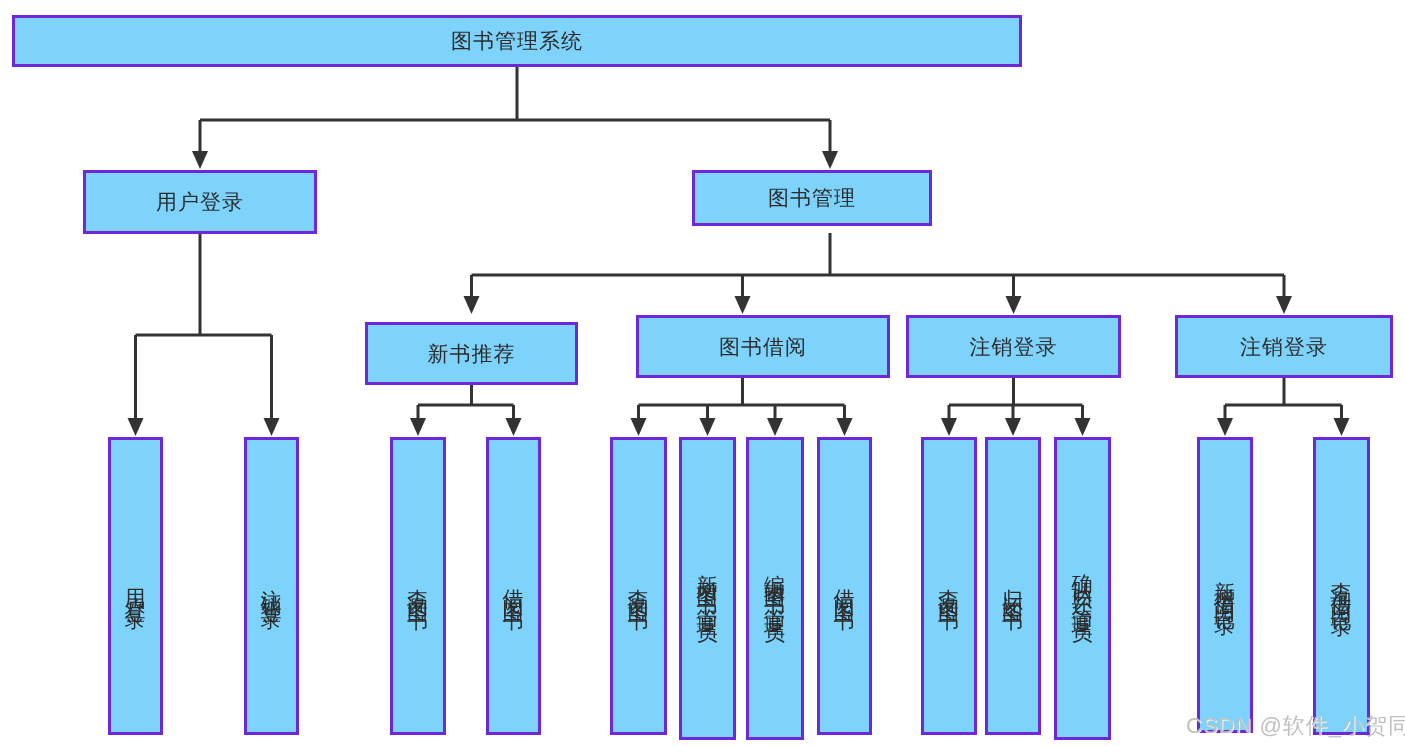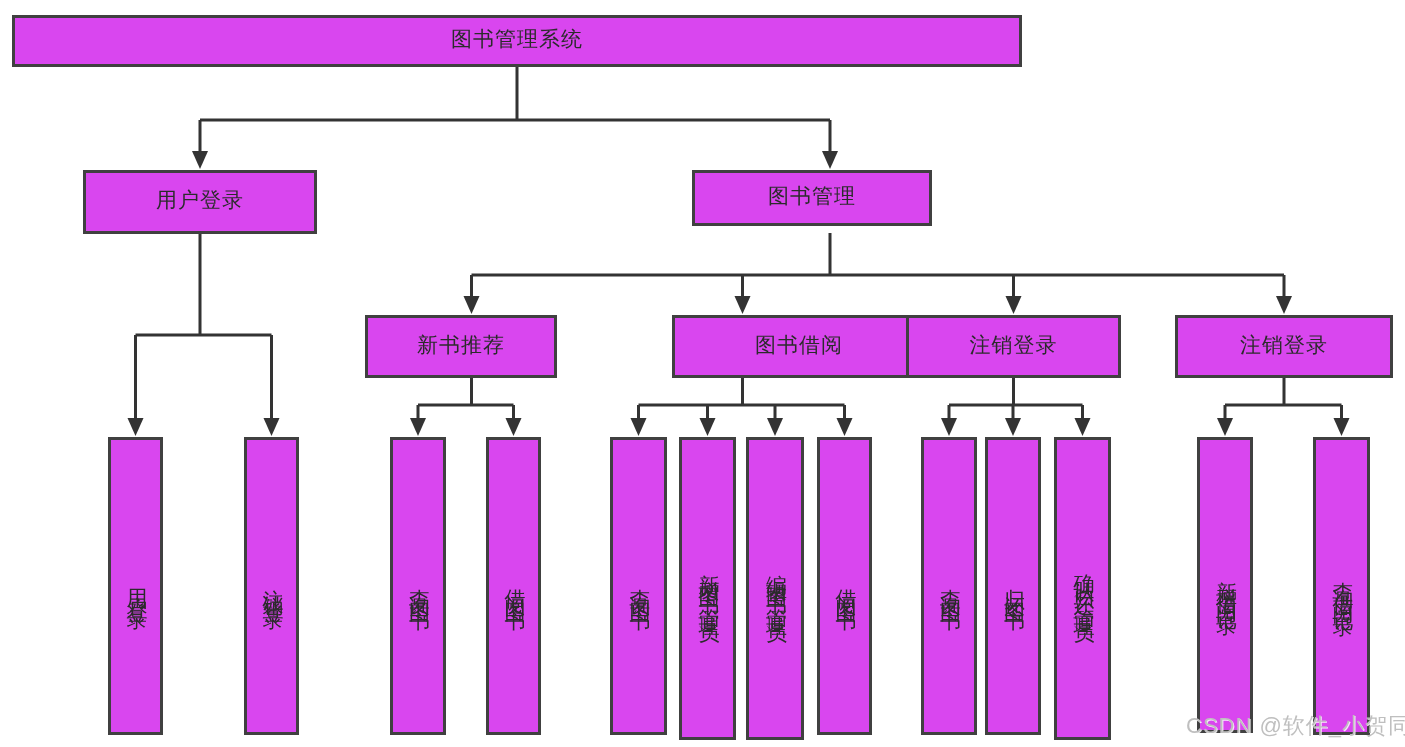--- a/index.html
+++ b/index.html
@@ -13,32 +13,31 @@
   }
   .connectors {
     position: absolute;
     left: 0; top: 0;
     width: 1405px; height: 747px;
     z-index: 1;
   }
   .node {
     position: absolute;
     box-sizing: border-box;
-    background: #d946ef;
-    border: 3px solid #404040;
+    background: #7dd3fc;
+    border: 3px solid #6d28d9;
     display: flex;
     align-items: center;
     justify-content: center;
     color: #2b2b2b;
     font-size: 21px;
     letter-spacing: 1px;
     z-index: 2;
     text-align: center;
     line-height: 1.2;
-    font-family: Liberation Mono, monospace;
   }
   .node.v {
     writing-mode: vertical-rl;
     text-orientation: mixed;
     letter-spacing: 7px;
     font-size: 21px;
   }
   .watermark {
     position: absolute;
     z-index: 3;
@@ -101,22 +100,22 @@
       <polygon points="1217,418 1233,418 1225,436"></polygon>
       <polygon points="1333.5,418 1349.5,418 1341.5,436"></polygon>
     </g>
   </svg>
 
   <div class="node" style="left:12px; top:15px; width:1010px; height:52px;">图书管理系统</div>
 
   <div class="node" style="left:83px; top:170px; width:234px; height:64px;">用户登录</div>
   <div class="node" style="left:692px; top:170px; width:240px; height:56px;">图书管理</div>
 
-  <div class="node" style="left:365px; top:315px; width:192px; height:63px;">新书推荐</div>
-  <div class="node" style="left:636px; top:315px; width:254px; height:63px;margin-left:36px;">图书借阅</div>
+  <div class="node" style="left:365px; top:322px; width:213px; height:63px;">新书推荐</div>
+  <div class="node" style="left:636px; top:315px; width:254px; height:63px;">图书借阅</div>
   <div class="node" style="left:906px; top:315px; width:215px; height:63px;">注销登录</div>
   <div class="node" style="left:1175px; top:315px; width:218px; height:63px;">注销登录</div>
 
   <div class="node v" style="left:108px; top:437px; width:55px; height:298px;">用户登录</div>
   <div class="node v" style="left:244px; top:437px; width:55px; height:298px;">注销登录</div>
 
   <div class="node v" style="left:390px; top:437px; width:56px; height:298px;">查询图书</div>
   <div class="node v" style="left:486px; top:437px; width:55px; height:298px;">借阅图书</div>
 
   <div class="node v" style="left:610px; top:437px; width:57px; height:298px;">查询图书</div>

